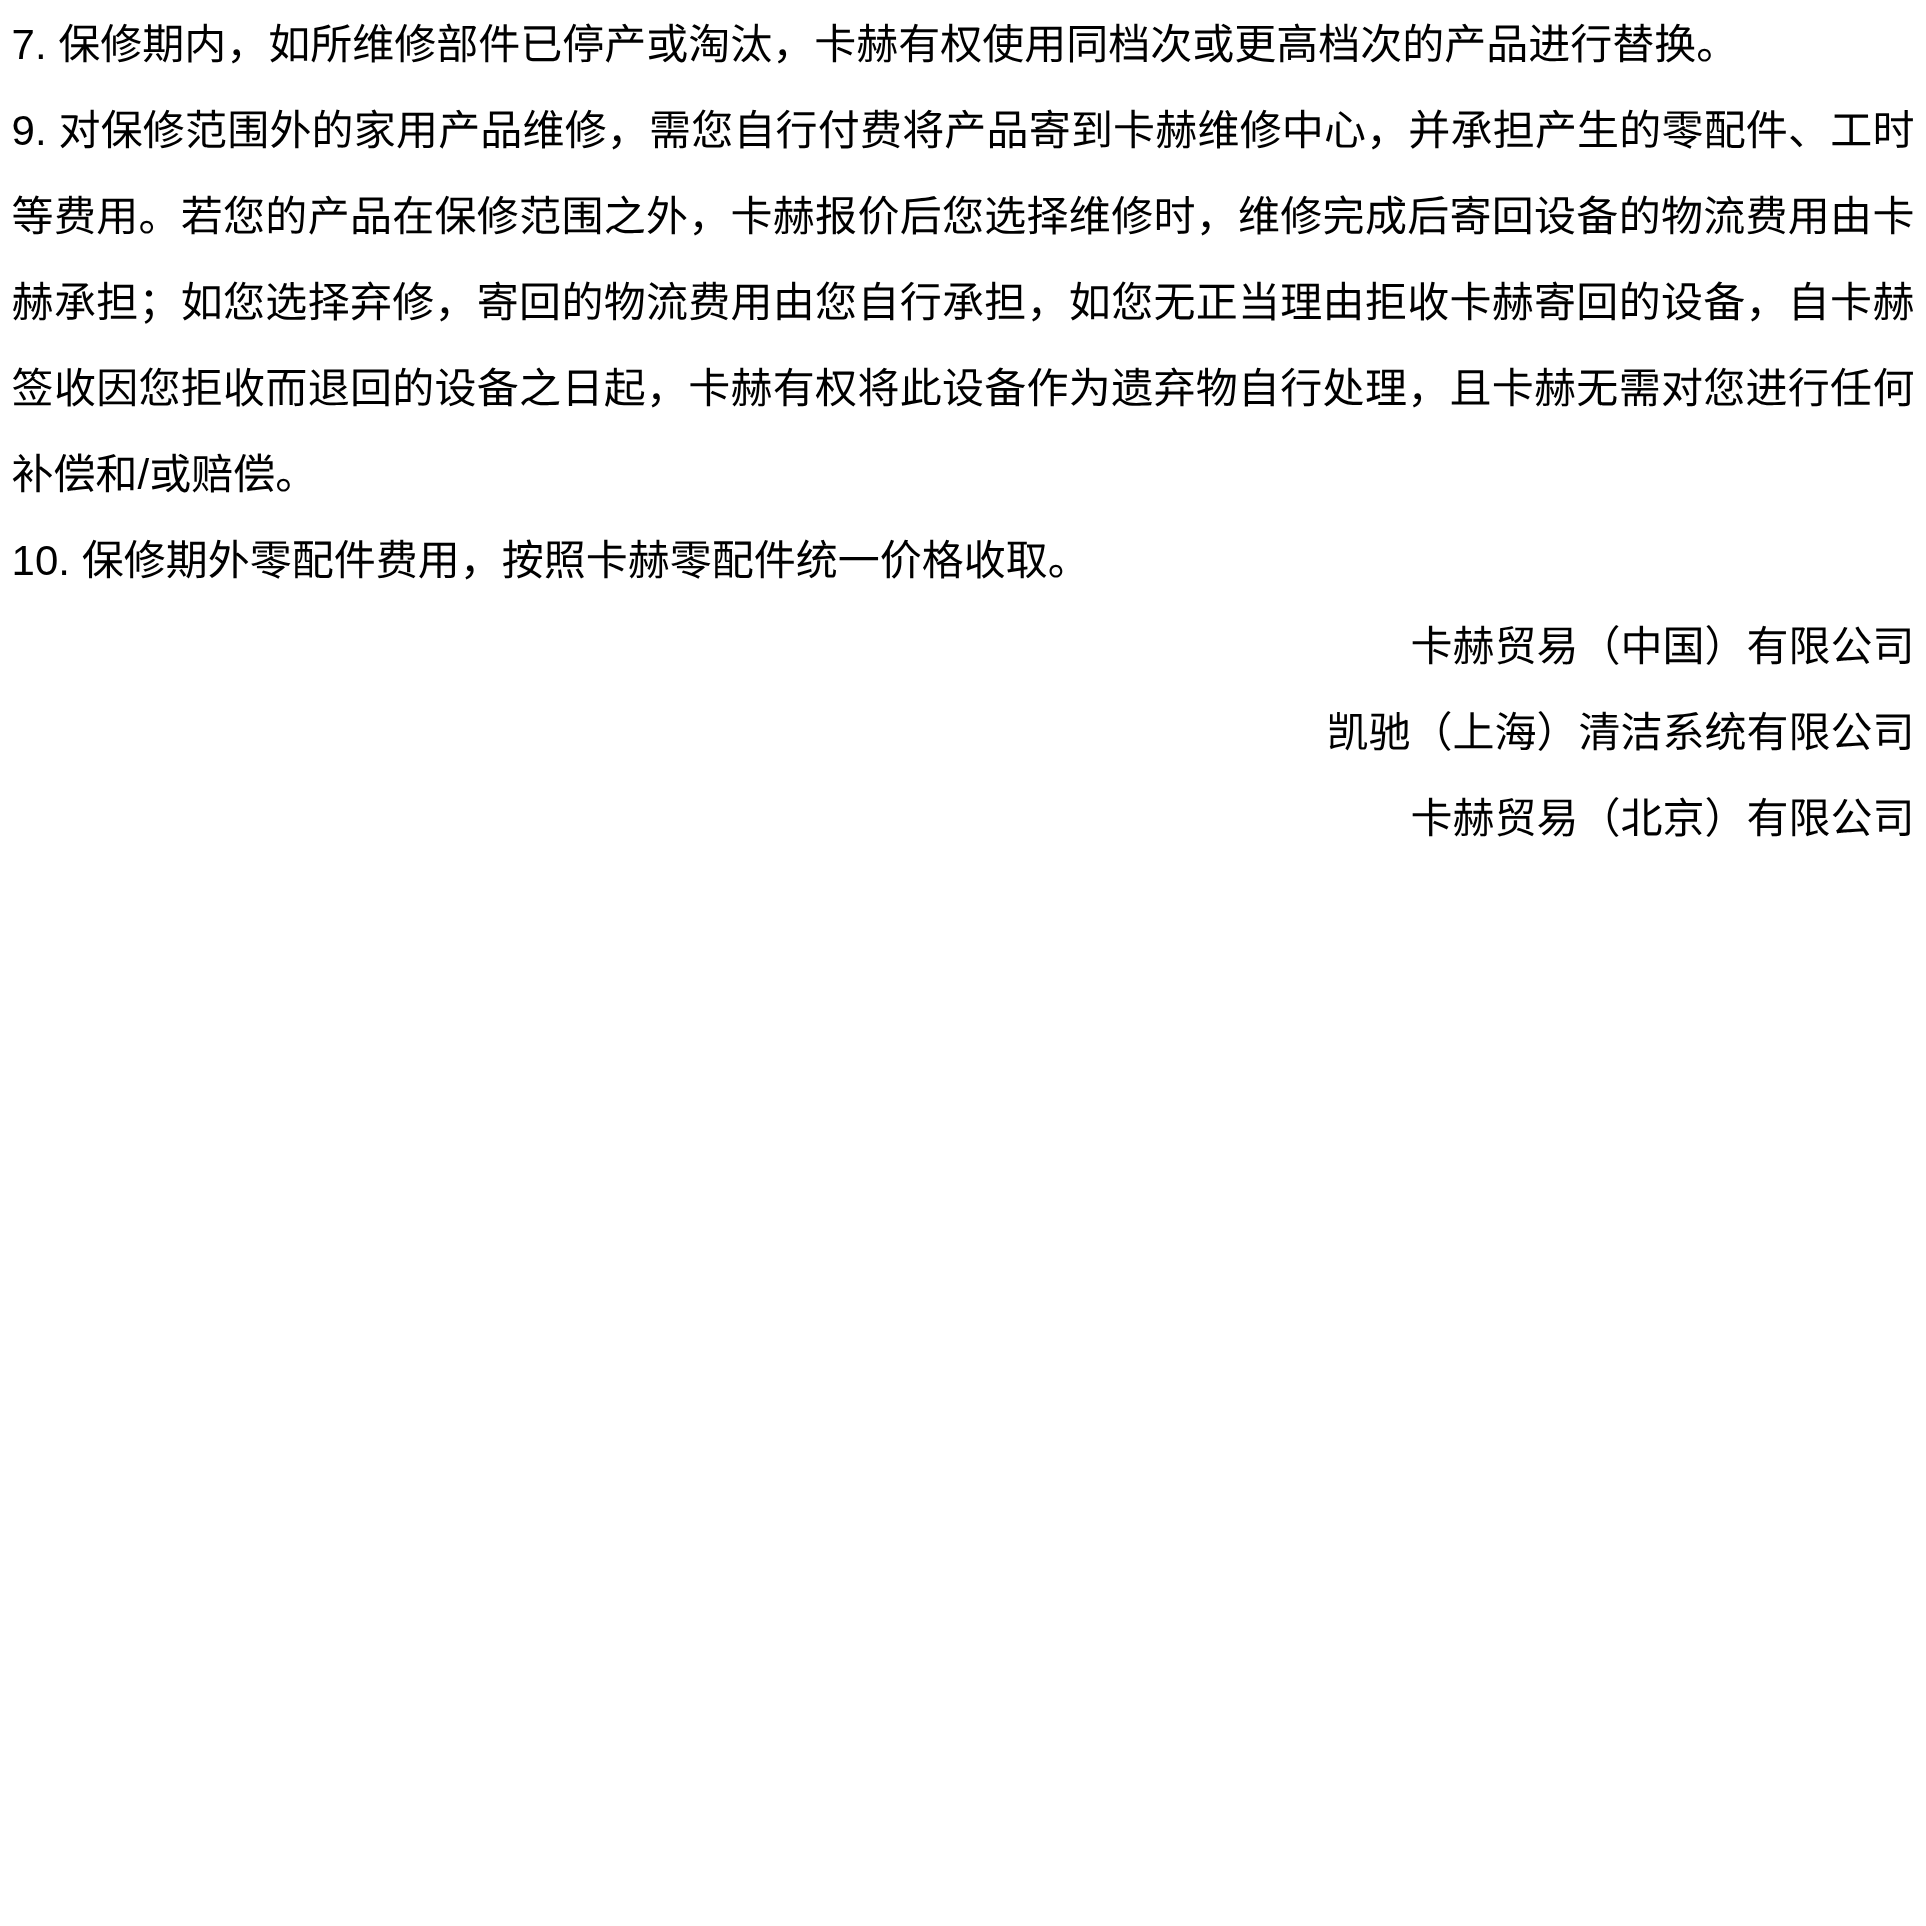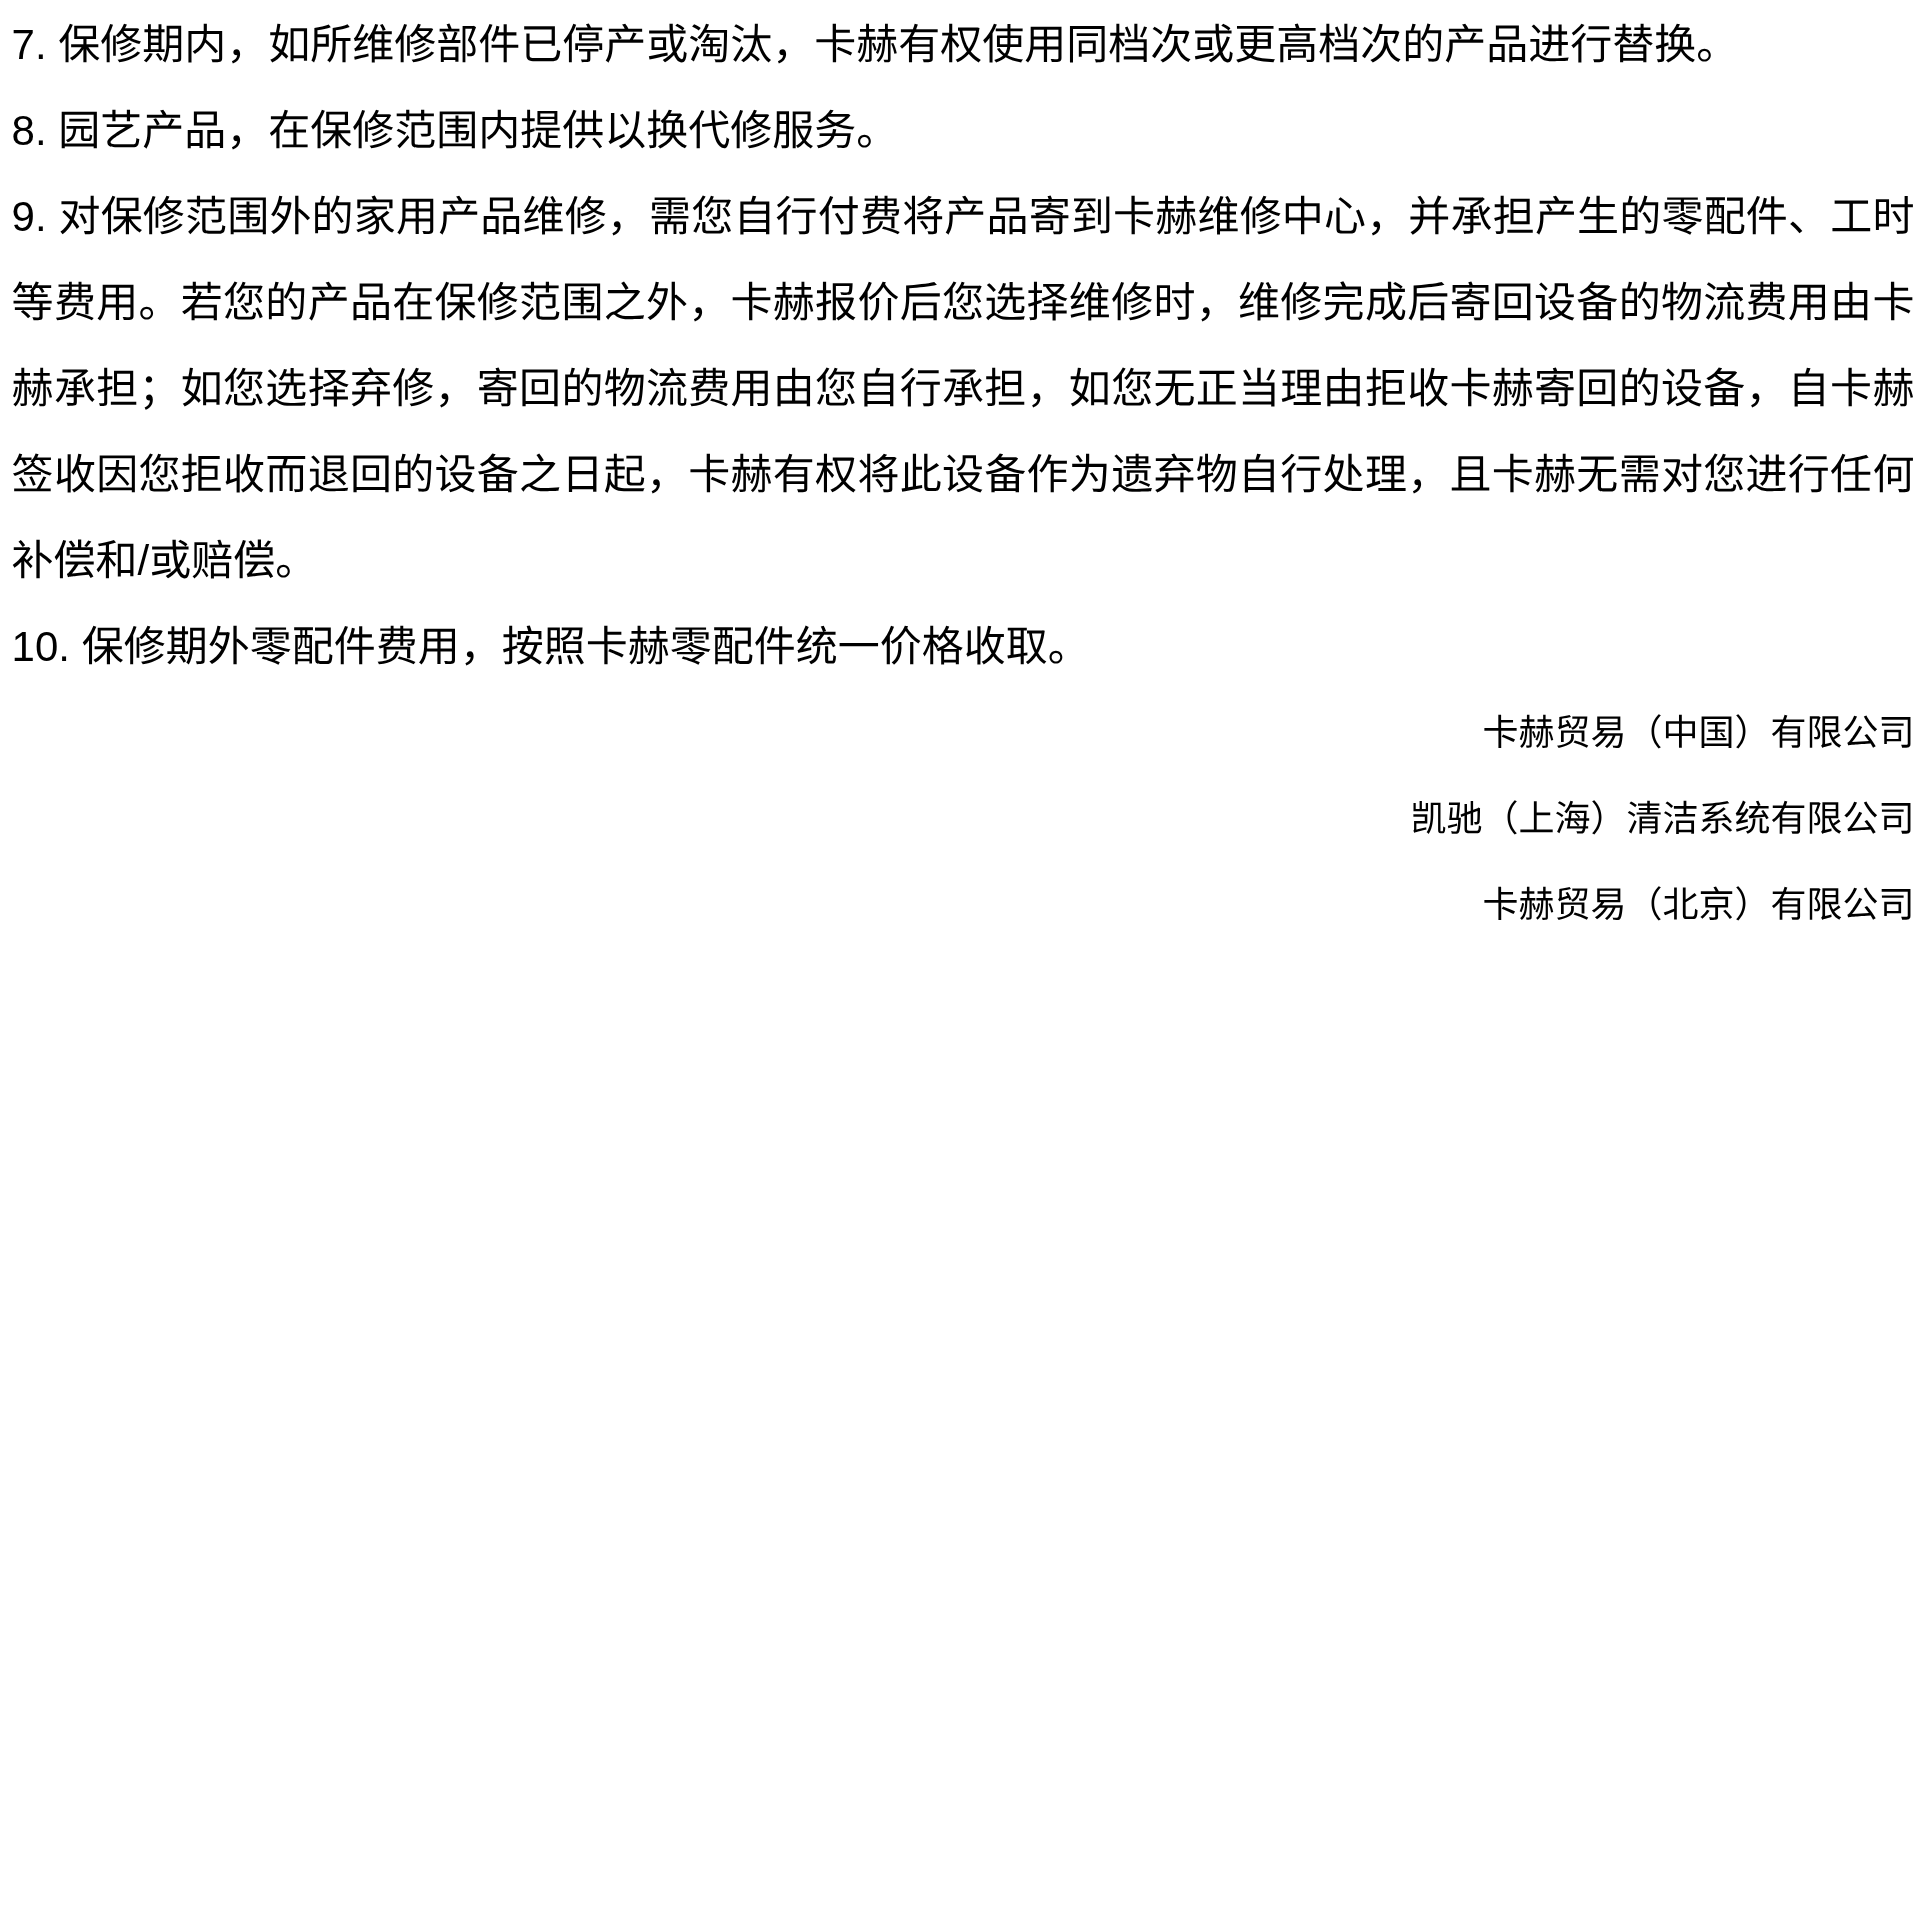--- a/index.html
+++ b/index.html
@@ -29,32 +29,31 @@
     line-height: 86px;
     text-align: justify;
     text-justify: inter-ideograph;
     letter-spacing: 0;
     word-break: break-all;
   }
   .signature {
     text-align: right;
   }
   .signature div {
-    font-size: 36px;
+    font-size: 42px;
     line-height: 86px;
     white-space: nowrap;
   }
 </style>
 </head>
 <body>
 
 <div class="page">
   <div class="clauses">
     <p>7. 保修期内，如所维修部件已停产或淘汰，卡赫有权使用同档次或更高档次的产品进行替换。</p>
-    <p>8. 园艺产品，在保修范围内提供以换代修服务。</p>
     <p>9. 对保修范围外的家用产品维修，需您自行付费将产品寄到卡赫维修中心，并承担产生的零配件、工时等费用。若您的产品在保修范围之外，卡赫报价后您选择维修时，维修完成后寄回设备的物流费用由卡赫承担；如您选择弃修，寄回的物流费用由您自行承担，如您无正当理由拒收卡赫寄回的设备，自卡赫签收因您拒收而退回的设备之日起，卡赫有权将此设备作为遗弃物自行处理，且卡赫无需对您进行任何补偿和/或赔偿。</p>
     <p>10. 保修期外零配件费用，按照卡赫零配件统一价格收取。</p>
   </div>
   <div class="signature">
     <div>卡赫贸易（中国）有限公司</div>
     <div>凯驰（上海）清洁系统有限公司</div>
     <div>卡赫贸易（北京）有限公司</div>
 
   </div>
 </div>

